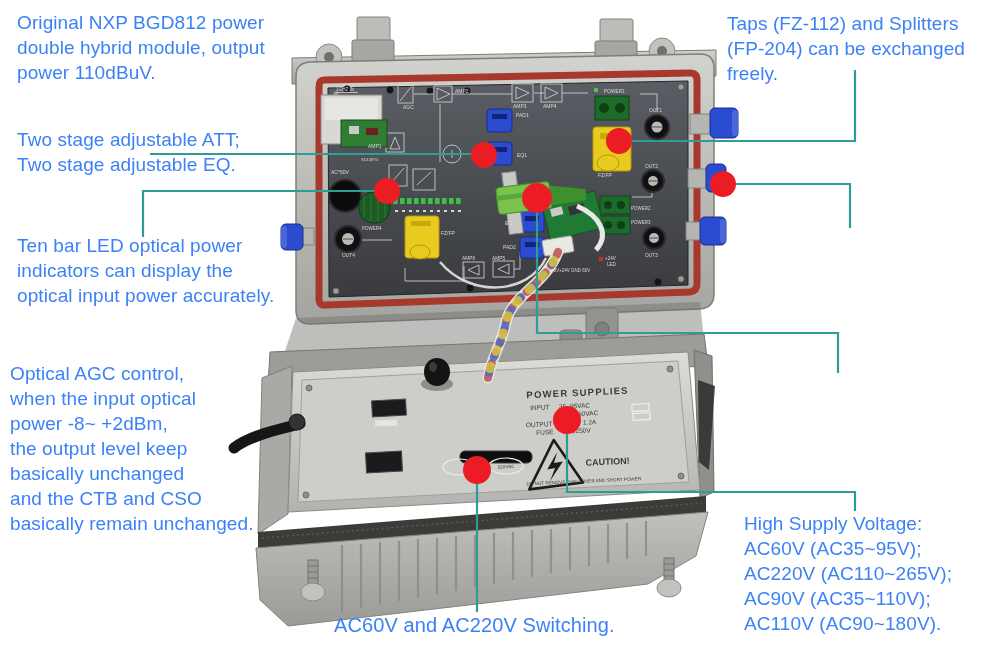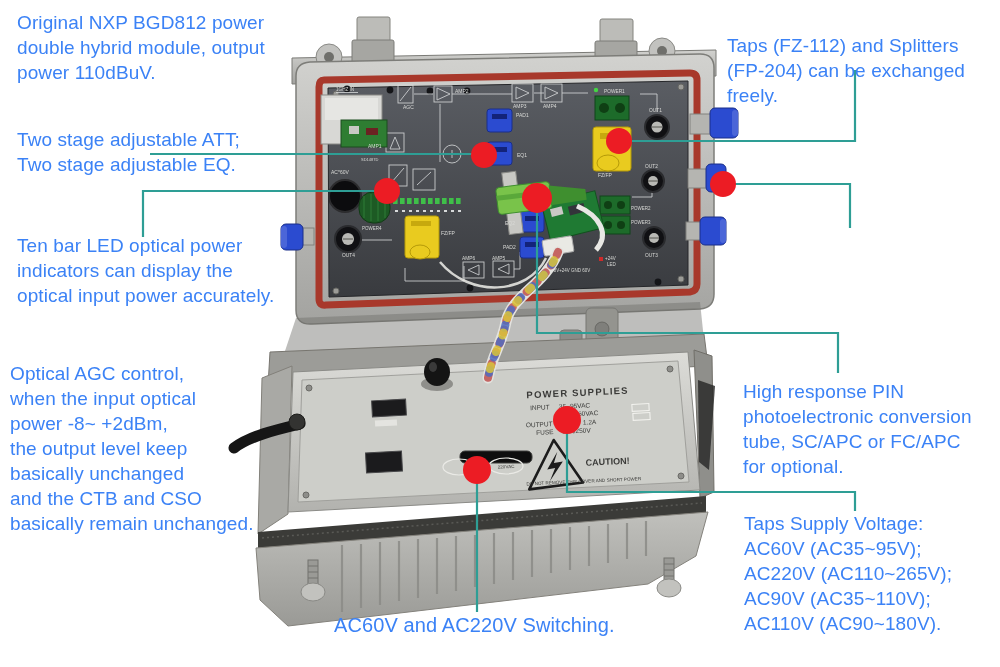--- a/index.html
+++ b/index.html
@@ -407,27 +407,23 @@
 optical input power accurately.</div>
 <div class="callout" style="left:17px;top:127px">Two stage adjustable ATT;
 Two stage adjustable EQ.</div>
 <div class="callout" style="left:10px;top:361px">Optical AGC control,
 when the input optical
 power -8~ +2dBm,
 the output level keep
 basically unchanged
 and the CTB and CSO
 basically remain unchanged.</div>
-<div class="callout" style="left:727px;top:33px">Taps (FZ-112) and Splitters
+<div class="callout" style="left:727px;top:11px">Taps (FZ-112) and Splitters
 (FP-204) can be exchanged
 freely.</div>
-<div class="callout" style="left:743px;top:379px">High response PIN
-photoelectronic conversion
-tube, SC/APC or FC/APC
-for optional.</div>
-<div class="callout" style="left:744px;top:511px">Taps Supply Voltage:
+<div class="callout" style="left:744px;top:511px">High Supply Voltage:
 AC60V (AC35~95V);
 AC220V (AC110~265V);
 AC90V (AC35~110V);
 AC110V (AC90~180V).</div>
 <div class="callout big" style="left:334px;top:613px">AC60V and AC220V Switching.</div>
 
 </div>
 
 </body></html>

